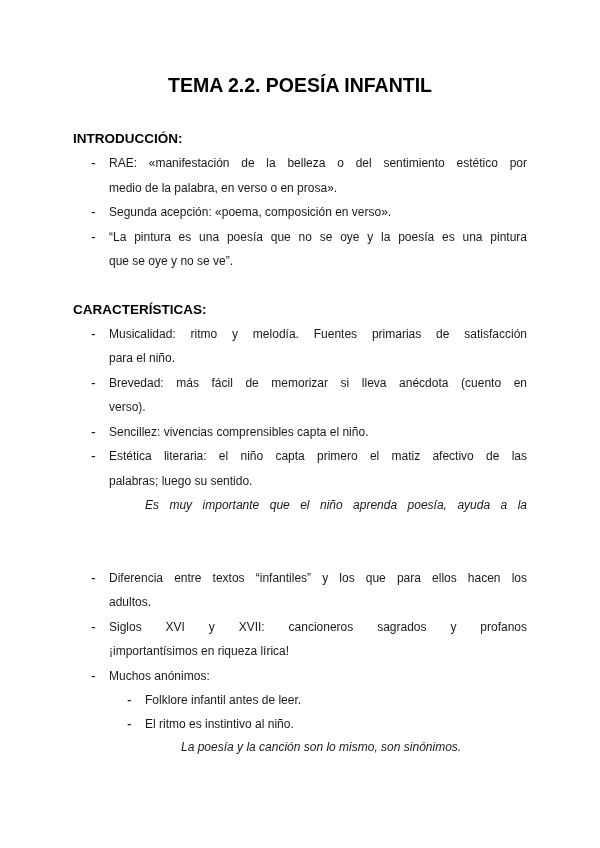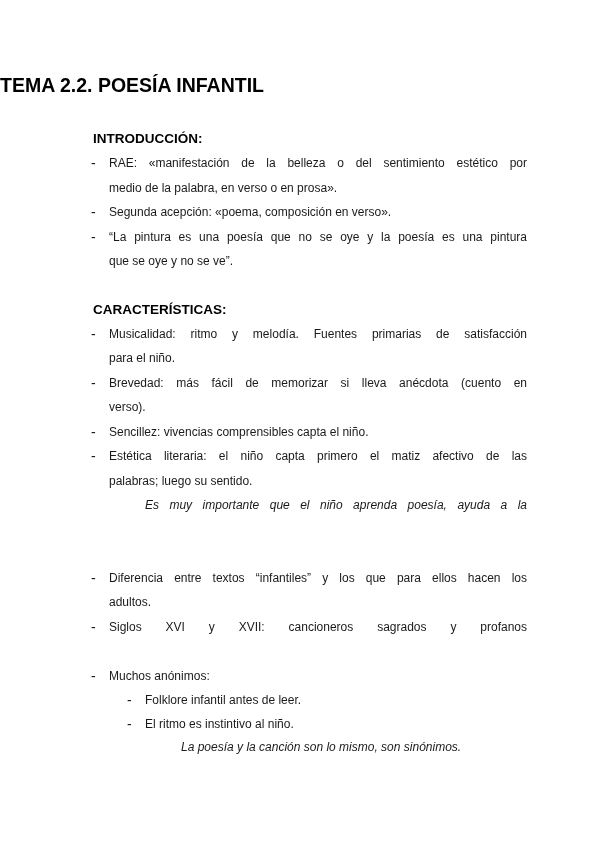--- a/index.html
+++ b/index.html
@@ -2,25 +2,25 @@
 <html><head>
   <meta charset="utf-8">
   <style>
     html, body { margin: 0; padding: 0; background: #ffffff; }
     body {
       width: 600px; height: 848px; position: relative; overflow: hidden;
       font-family: "Liberation Sans", sans-serif; color: #111111;
     }
     .page { position: absolute; left: 0; top: 0; width: 600px; height: 848px; background: #fff; }
     .title {
-      position: absolute; left: 0; width: 600px; top: 74px; 
+      position: absolute; left: 0; width: 600px; top: 74px; text-align: center;
       font-size: 19.5px; font-weight: bold; letter-spacing: 0px; color: #000;
     }
     .heading {
-      position: absolute; left: 73px; font-size: 13.5px; font-weight: bold; color: #000; margin-left: 20px;
+      position: absolute; left: 73px; font-size: 13.5px; font-weight: bold; color: #000;
     }
     .line {
       position: absolute; font-size: 12px; line-height: 16px; white-space: nowrap; color: #1a1a1a;
     }
     .dash { position: absolute; font-size: 14px; line-height: 16px; color: #1a1a1a; }
     .just-sib { width: 418px; text-align: justify; text-align-last: justify; white-space: normal; }
     .italic { font-style: italic; }
   </style>
 </head>
 <body>
@@ -60,20 +60,21 @@
   <div class="line" style="left:109px; top:473px">palabras; luego su sentido.</div>
 
   <div class="line italic just-sib" style="left:145px; top:497px; width:382px">Es muy importante que el niño aprenda poesía, ayuda a la</div>
 
   <div class="dash" style="left:91px; top:570px">-</div>
   <div class="line just-sib" style="left:109px; top:570px">Diferencia entre textos “infantiles” y los que para ellos hacen los</div>
   <div class="line" style="left:109px; top:594px">adultos.</div>
 
   <div class="dash" style="left:91px; top:619px">-</div>
   <div class="line just-sib" style="left:109px; top:619px; word-spacing:18px">Siglos XVI y XVII: cancioneros sagrados y profanos</div>
+  <div class="line" style="left:109px; top:643px">¡importantísimos en riqueza lírica!</div>
 
   <div class="dash" style="left:91px; top:668px">-</div>
   <div class="line" style="left:109px; top:668px">Muchos anónimos:</div>
 
   <div class="dash" style="left:127px; top:692px">-</div>
   <div class="line" style="left:145px; top:692px">Folklore infantil antes de leer.</div>
 
   <div class="dash" style="left:127px; top:716px">-</div>
   <div class="line" style="left:145px; top:716px">El ritmo es instintivo al niño.</div>
 

